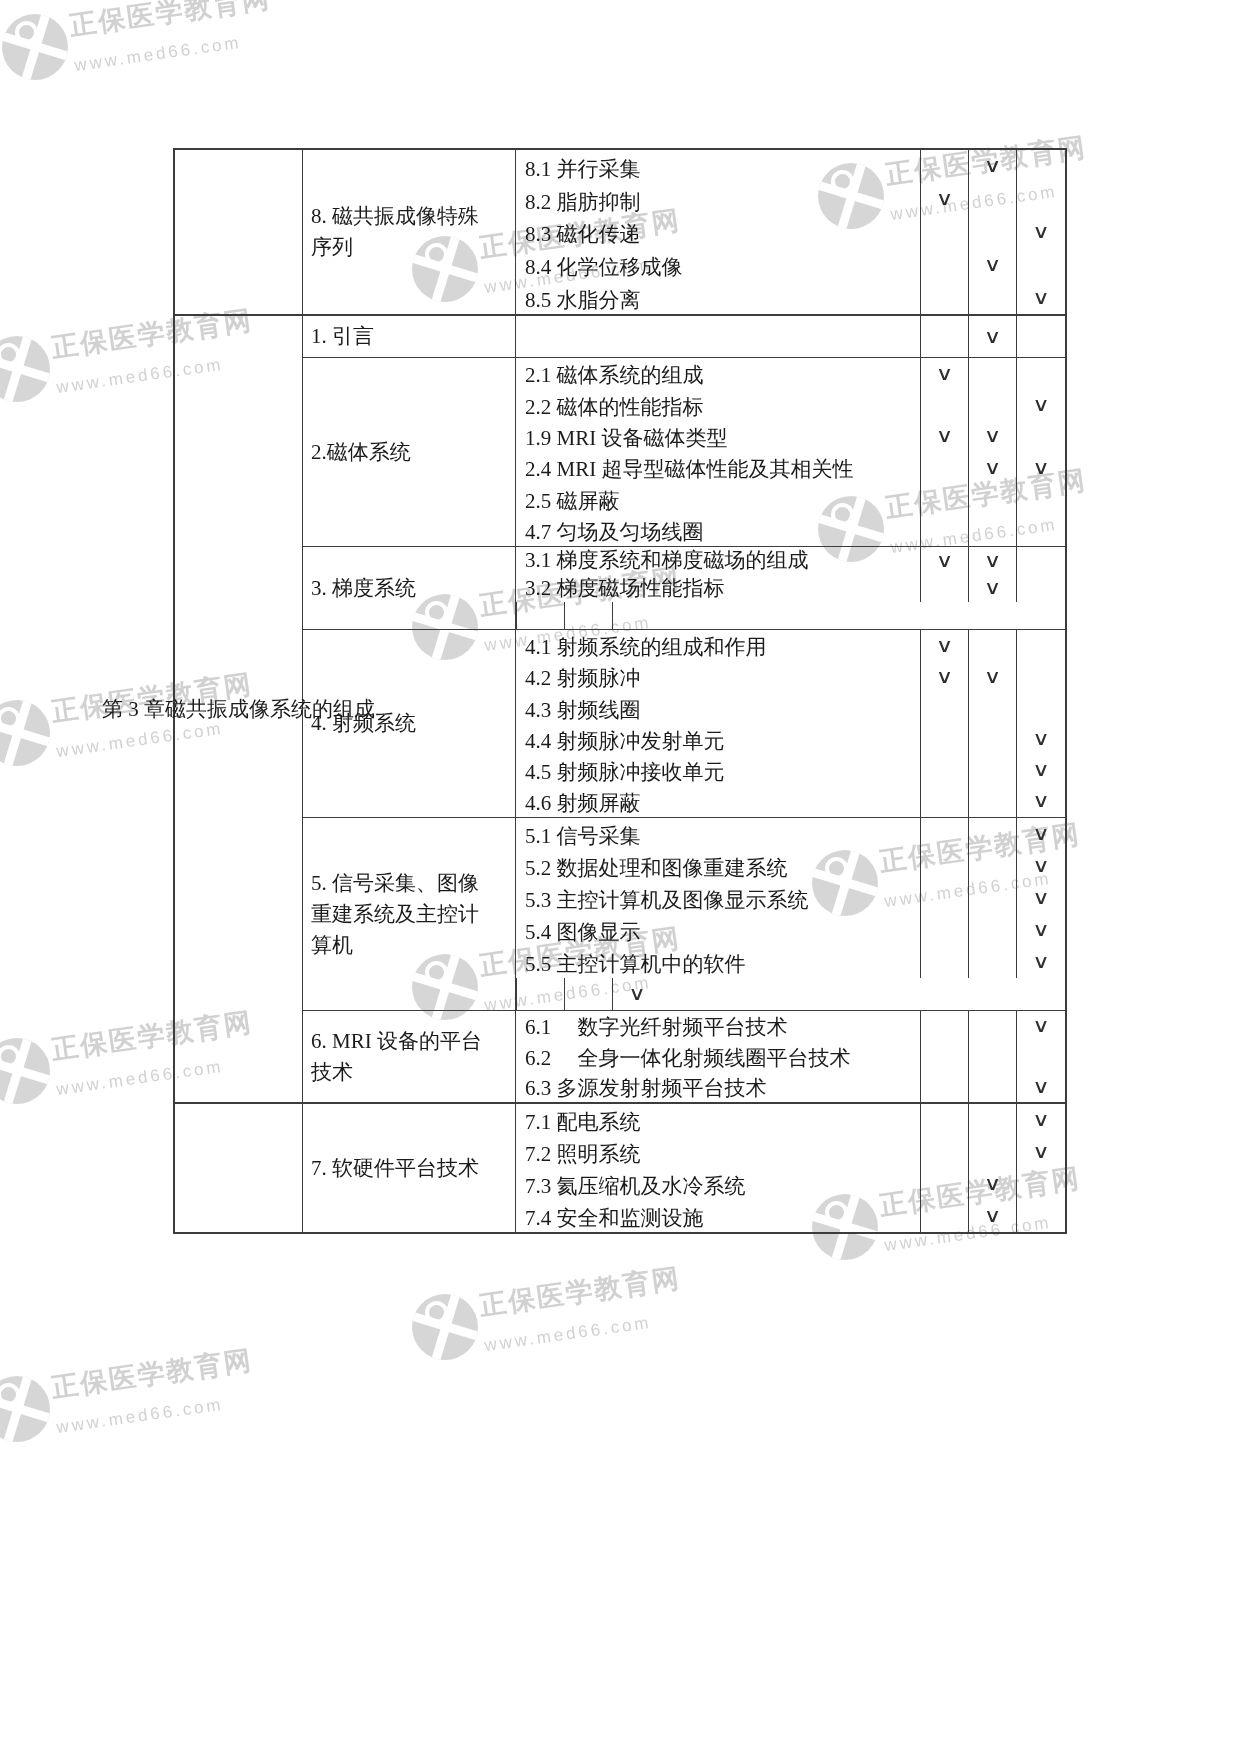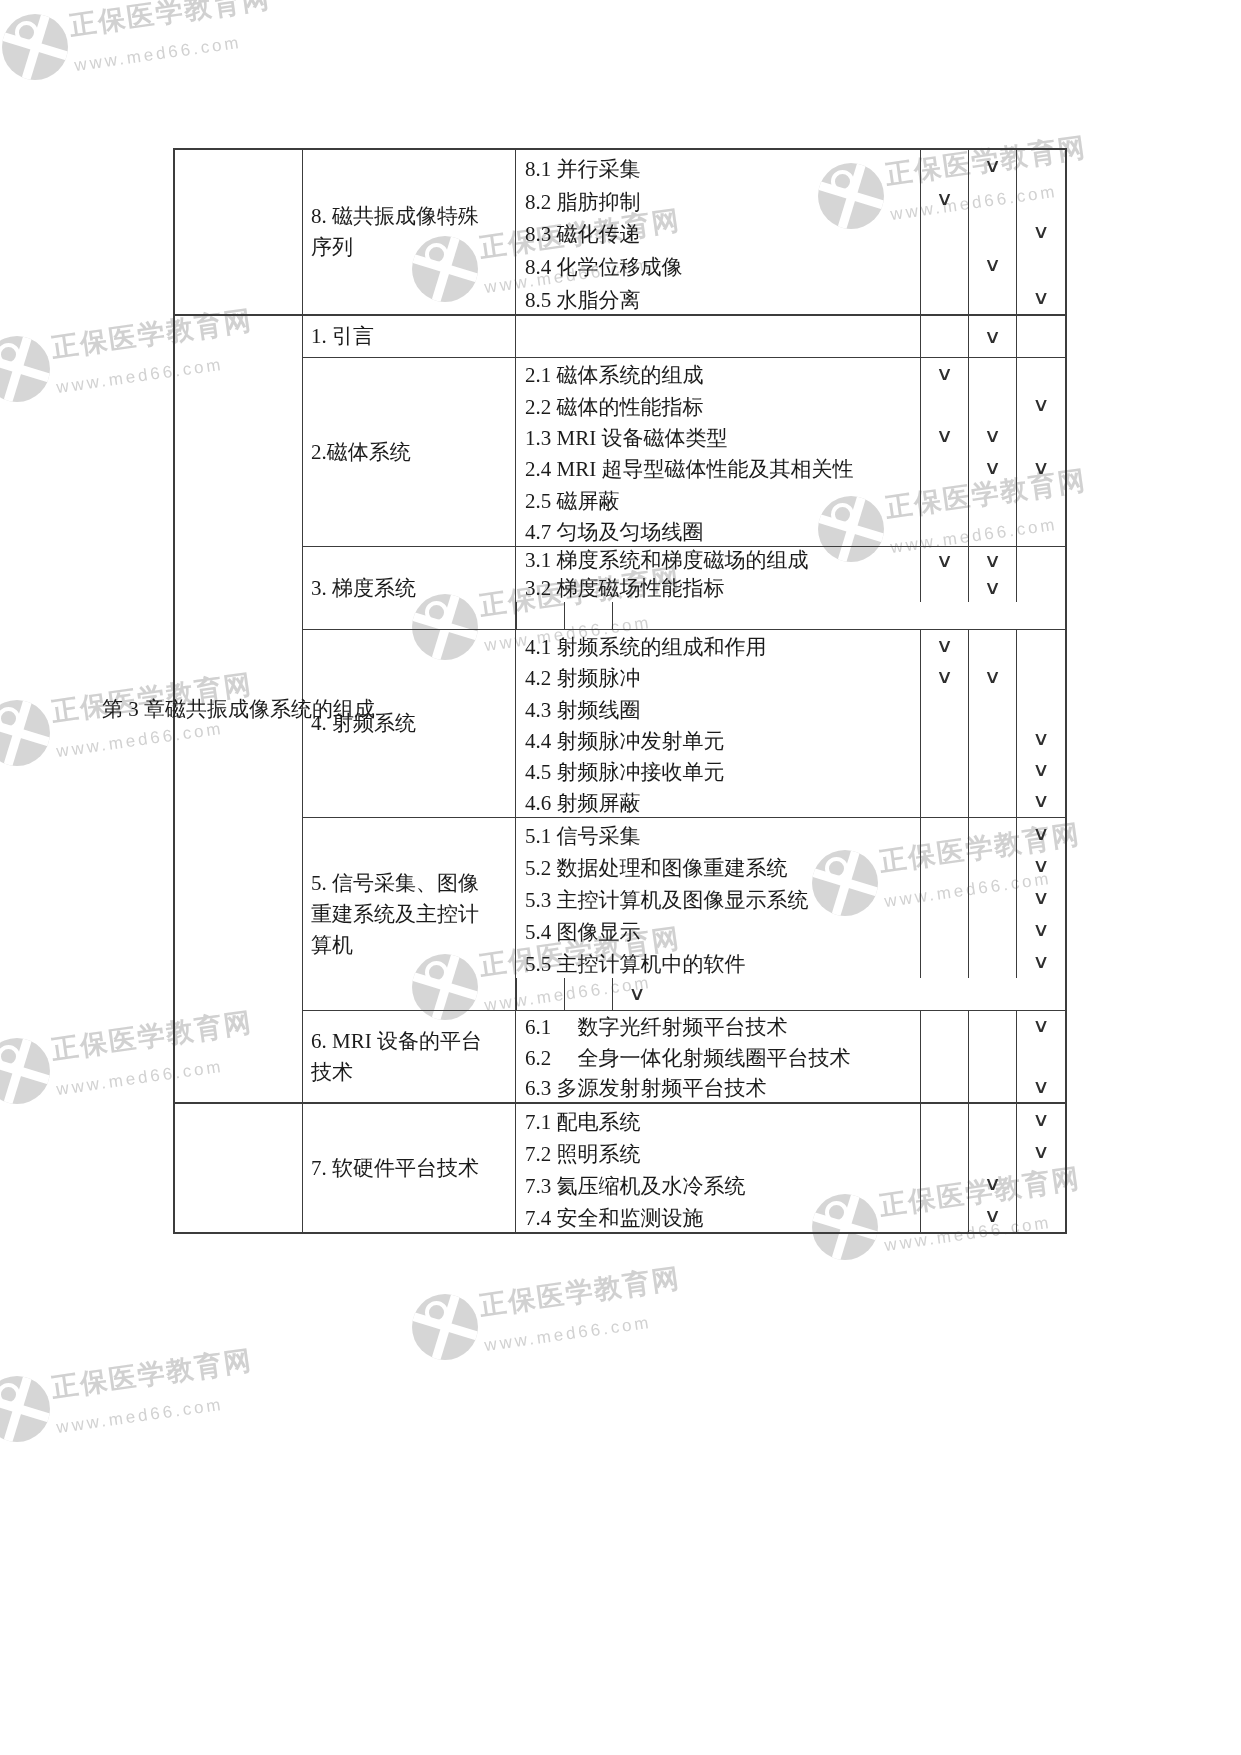--- a/index.html
+++ b/index.html
@@ -311,21 +311,21 @@
                 </div>
                 <div class="cell check-cell">
                   <div class="check-mark"></div>
                 </div>
                 <div class="cell check-cell last">
                   <div class="check-mark">∨</div>
                 </div>
               </div>
               <div class="trow">
                 <div class="cell topic-cell">
-                  <div class="topic-label">1.3 MRI 设备磁体类型</div>
+                  <div class="topic-label">1.9 MRI 设备磁体类型</div>
                 </div>
                 <div class="cell check-cell">
                   <div class="check-mark">∨</div>
                 </div>
                 <div class="cell check-cell">
                   <div class="check-mark">∨</div>
                 </div>
                 <div class="cell check-cell last">
                   <div class="check-mark"></div>
                 </div>

